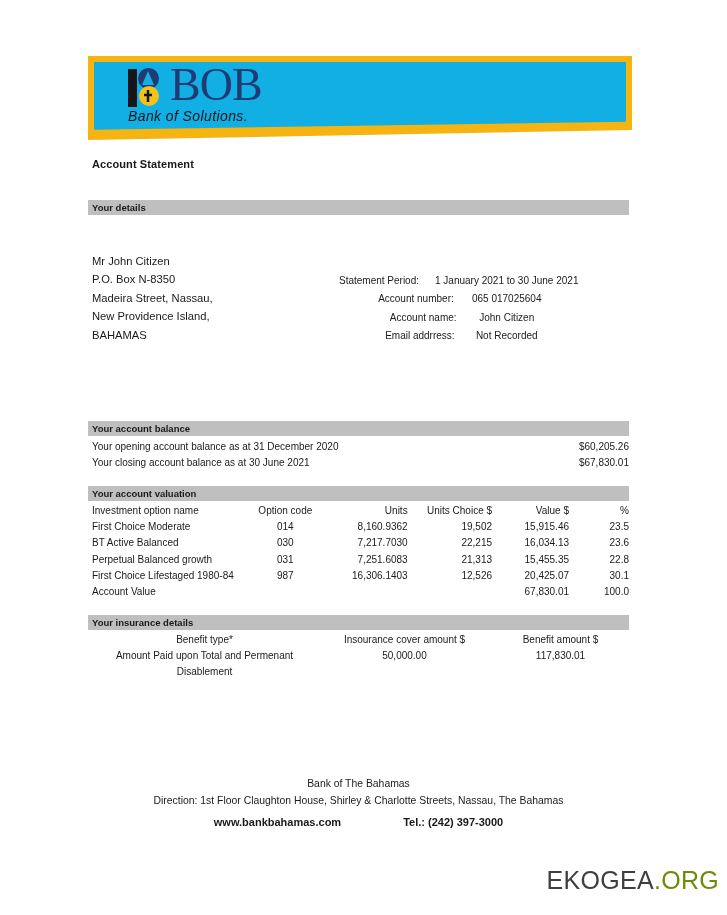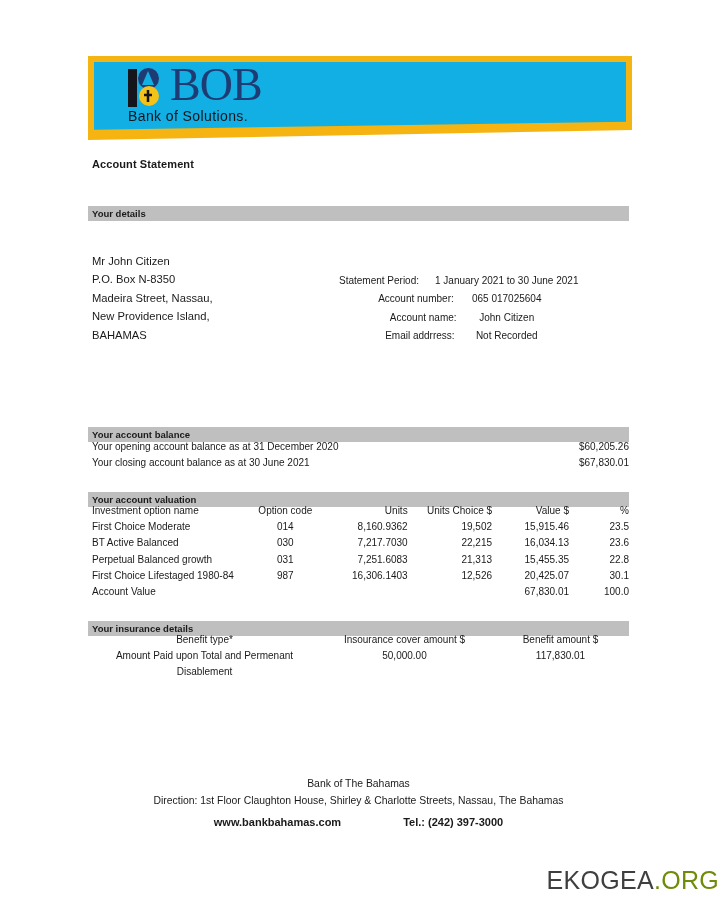--- a/index.html
+++ b/index.html
@@ -103,20 +103,21 @@
     letter-spacing: -1px;
   }
   .logo-tag {
     position: absolute;
     left: 2px;
     top: 42px;
     font-family: "Liberation Sans", sans-serif;
     font-size: 14px;
     color: #15161c;
     letter-spacing: 0.4px;
+    font-style: italic;
   }
 
   
   .doc-title {
     position: absolute;
     left: 92px;
     top: 158px;
     font-size: 11px;
     font-weight: bold;
     letter-spacing: 0.1px;
@@ -128,21 +129,20 @@
     left: 88px;
     width: 541px;
     height: 15px;
     background: #bfbfbf;
     font-size: 9.5px;
     font-weight: bold;
     color: #1a1a1a;
     padding-left: 4px;
     box-sizing: border-box;
     line-height: 15px;
-    margin-top: 6px;
   }
 
   
   #bar-details { top: 200px; }
 
   .addr-block {
     position: absolute;
     left: 92px;
     top: 252px;
     font-size: 11.2px;

